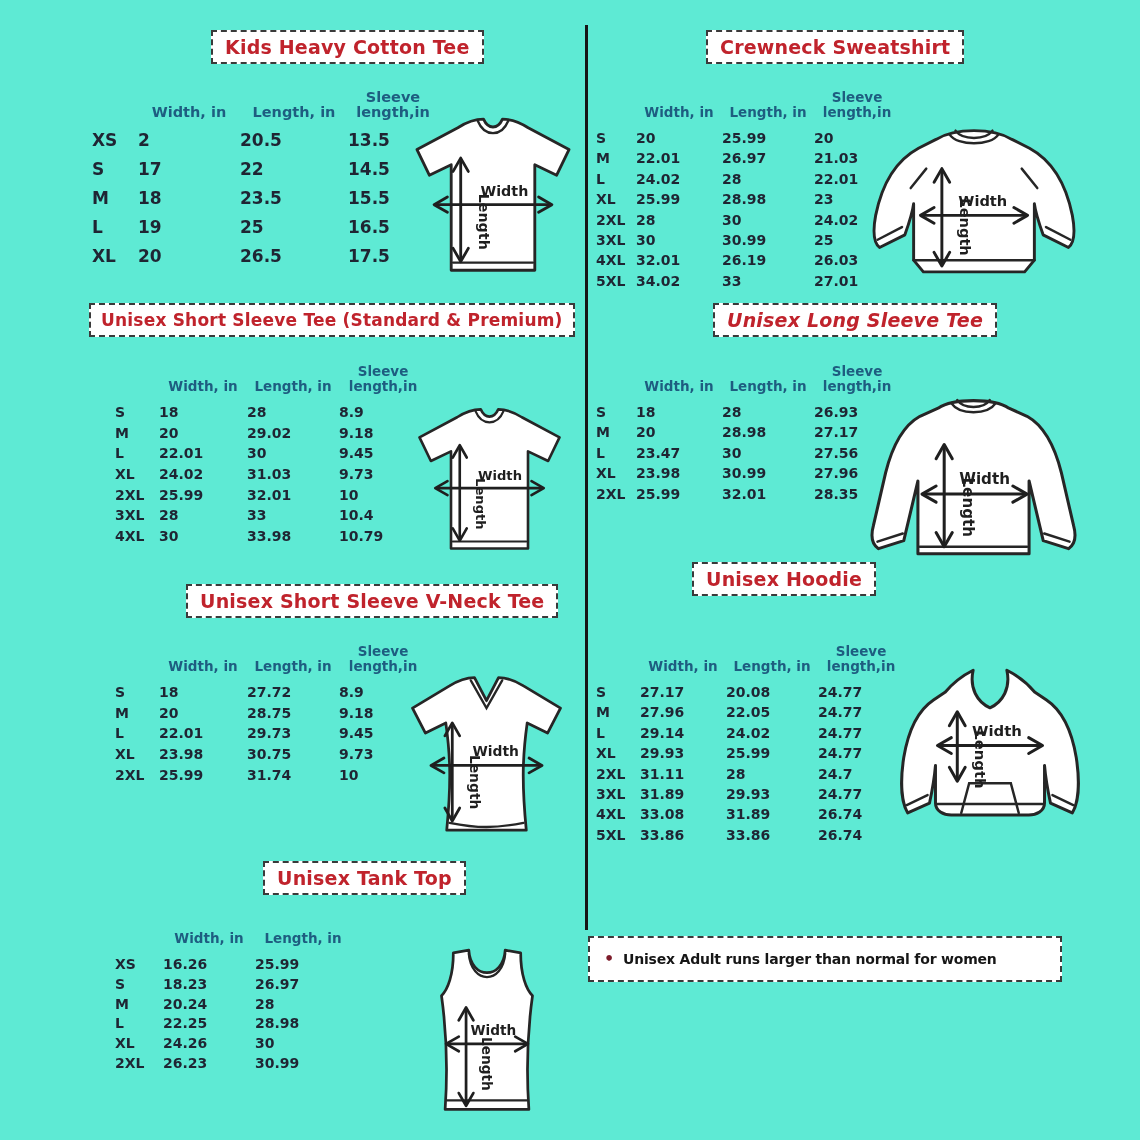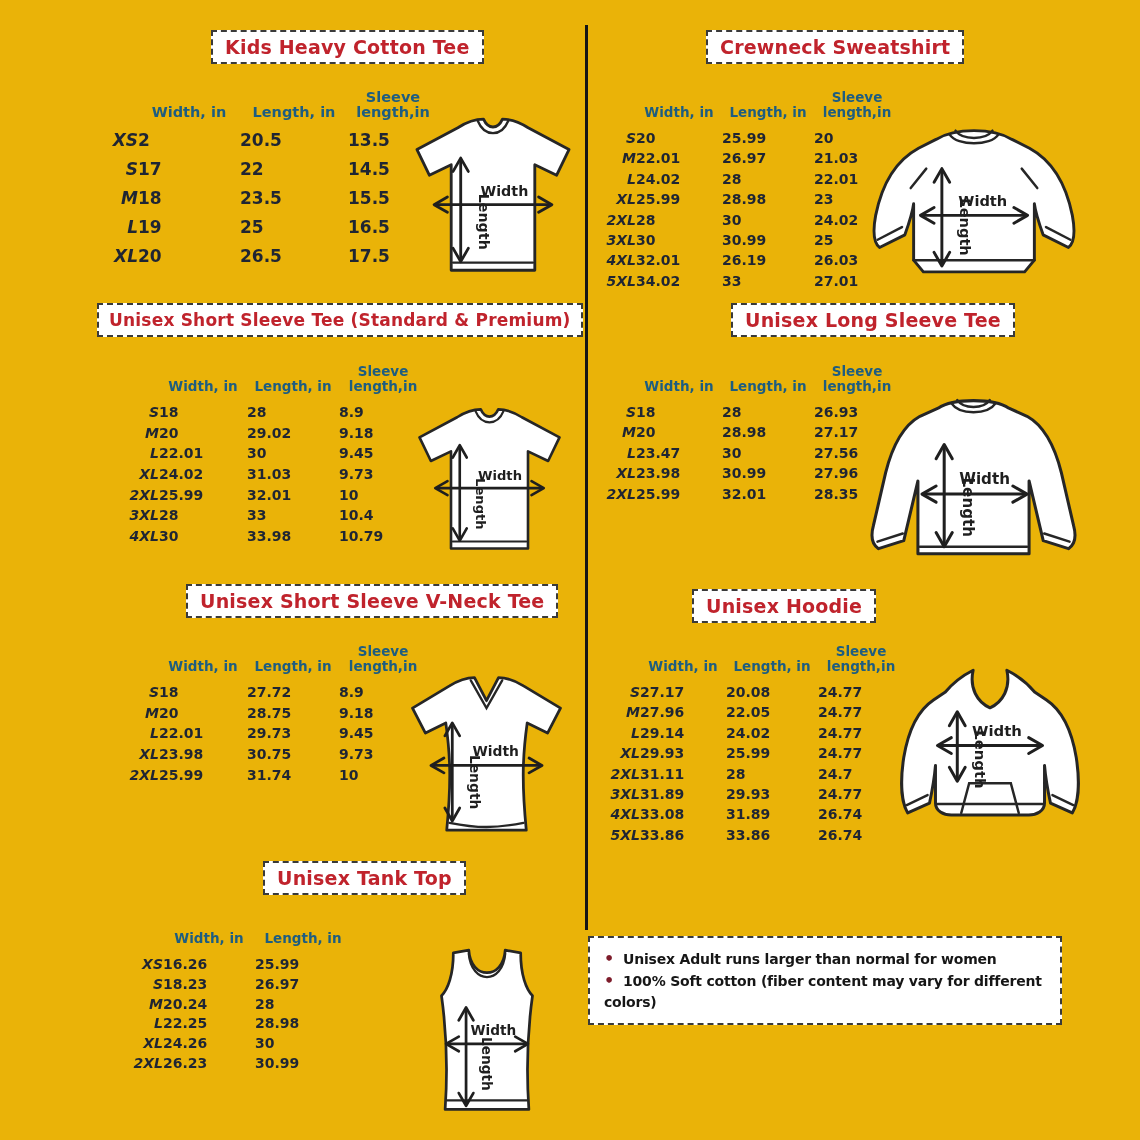--- a/index.html
+++ b/index.html
@@ -1,34 +1,34 @@
 <!DOCTYPE html>
 <html style="--title-red: #c0232c; --header-blue: #1e5d80; --text-dark: #1f2533; --bullet-red: #7d1b2a;"><head>
 <meta charset="utf-8">
 <style>
   html,body{margin:0;padding:0;background:#ffffff;}
   .page{
-    position:relative;width:1140px;height:1140px;background:#eab308;overflow:hidden;
+    position:relative;width:1140px;height:1140px;background:#5eead4;overflow:hidden;
     font-family:"DejaVu Sans","Liberation Sans",sans-serif;color:var(--text-dark,#1f2533);
   }
   .divider{position:absolute;background:#161616;}
   .title-box{
     position:absolute;border:2px dashed #3a3a3a;background:#fff;
     padding:4px 12px;font-size:19px;font-weight:700;color:var(--title-red,#c0232c);
     white-space:nowrap;letter-spacing:.2px;
   }
   .title-box.small-title{font-size:17px;padding:5px 10px;}
   .size-table{position:absolute;display:grid;font-weight:700;}
   .size-table .tcell{white-space:pre-line;}
   .size-table .th{
     align-self:end;text-align:center;color:var(--header-blue,#1e5d80);
     font-size:13.5px;line-height:15px;padding-bottom:10px;
   }
   .t-kids .th{font-size:14.5px;}
-  .size-table .size{text-align:right;font-style:italic;}
+  .size-table .size{text-align:left;}
   .t-kids{grid-template-columns:46px 102px 108px 90px;grid-template-rows:50px;grid-auto-rows:29px;font-size:17px;}
   .t-crew{grid-template-columns:40px 86px 92px 86px;grid-template-rows:54px;grid-auto-rows:20.4px;font-size:14px;}
   .t-std{grid-template-columns:44px 88px 92px 88px;grid-template-rows:54px;grid-auto-rows:20.7px;font-size:14px;}
   .t-longsl{grid-template-columns:40px 86px 92px 86px;grid-template-rows:54px;grid-auto-rows:20.4px;font-size:14px;}
   .t-vneck{grid-template-columns:44px 88px 92px 88px;grid-template-rows:54px;grid-auto-rows:20.7px;font-size:14px;}
   .t-hoodie{grid-template-columns:44px 86px 92px 86px;grid-template-rows:54px;grid-auto-rows:20.4px;font-size:14px;}
   .t-tank{grid-template-columns:48px 92px 96px;grid-template-rows:48px;grid-auto-rows:19.8px;font-size:14px;}
   .illus{position:absolute;}
   .garment{fill:#fff;stroke:#262626;stroke-width:3;stroke-linejoin:round;stroke-linecap:round;}
   .detail{fill:none;stroke:#262626;stroke-width:2.5;stroke-linecap:round;}
@@ -154,21 +154,21 @@
       <polyline class="ah" points="156,92 170,100 156,108"></polyline>
       <line class="dim" x1="82" y1="54" x2="82" y2="150"></line>
       <polyline class="ah" points="74,66 82,52 90,66"></polyline>
       <polyline class="ah" points="74,138 82,152 90,138"></polyline>
       <text class="dim-label" x="124" y="90" text-anchor="middle">Width</text>
       <text class="dim-label" text-anchor="middle" transform="translate(101 112) rotate(90)">Length</text>
     </svg>
   </section>
 
   <section>
-    <div class="title-box small-title" style="left:97px;top:303px;">
+    <div class="title-box small-title" style="left:89px;top:303px;">
       <span>Unisex Short Sleeve Tee (Standard &amp; Premium)</span>
     </div>
     <div class="size-table t-std" style="left:115px;top:350px;">
         <div class="tcell th corner"></div>
         <div class="tcell th">Width, in</div>
         <div class="tcell th">Length, in</div>
         <div class="tcell th">Sleeve
 length,in</div>
         <div class="tcell size">S</div>
         <div class="tcell val">18</div>
@@ -208,21 +208,21 @@
       <polyline class="ah" points="148,89 162,97 148,105"></polyline>
       <line class="dim" x1="66" y1="50" x2="66" y2="155"></line>
       <polyline class="ah" points="58,62 66,48 74,62"></polyline>
       <polyline class="ah" points="58,143 66,157 74,143"></polyline>
       <text class="dim-label" x="112" y="88" text-anchor="middle">Width</text>
       <text class="dim-label" text-anchor="middle" transform="translate(85 115) rotate(90)">Length</text>
     </svg>
   </section>
 
   <section>
-    <div class="title-box" style="left:731px;top:303px;">
+    <div class="title-box" style="left:713px;top:303px;font-style:italic;">
       <span>Unisex Long Sleeve Tee</span>
     </div>
     <div class="size-table t-longsl" style="left:596px;top:350px;">
         <div class="tcell th corner"></div>
         <div class="tcell th">Width, in</div>
         <div class="tcell th">Length, in</div>
         <div class="tcell th">Sleeve
 length,in</div>
         <div class="tcell size">S</div>
         <div class="tcell val">18</div>
@@ -303,21 +303,21 @@
       <polyline class="ah" points="146,94 160,102 146,110"></polyline>
       <line class="dim" x1="63" y1="58" x2="63" y2="160"></line>
       <polyline class="ah" points="55,70 63,56 71,70"></polyline>
       <polyline class="ah" points="55,148 63,162 71,148"></polyline>
       <text class="dim-label" x="110" y="92" text-anchor="middle">Width</text>
       <text class="dim-label" text-anchor="middle" transform="translate(82 120) rotate(90)">Length</text>
     </svg>
   </section>
 
   <section>
-    <div class="title-box" style="left:692px;top:589px;">
+    <div class="title-box" style="left:692px;top:562px;">
       <span>Unisex Hoodie</span>
     </div>
     <div class="size-table t-hoodie" style="left:596px;top:630px;">
         <div class="tcell th corner"></div>
         <div class="tcell th">Width, in</div>
         <div class="tcell th">Length, in</div>
         <div class="tcell th">Sleeve
 length,in</div>
         <div class="tcell size">S</div>
         <div class="tcell val">27.17</div>
@@ -407,17 +407,16 @@
       <polyline class="ah" points="44,86 52,72 60,86"></polyline>
       <polyline class="ah" points="44,166 52,180 60,166"></polyline>
       <text class="dim-label" x="82" y="102" text-anchor="middle">Width</text>
       <text class="dim-label" text-anchor="middle" transform="translate(69 134) rotate(90)">Length</text>
     </svg>
   </section>
 
   <div class="notes" style="left:588px;top:936px;width:442px;">
     <ul>
       <li>Unisex Adult runs larger than normal for women</li>
-      <li>100% Soft cotton (fiber content may vary for different colors)</li>
     </ul>
   </div>
 
 </div>
 
 </body></html>

